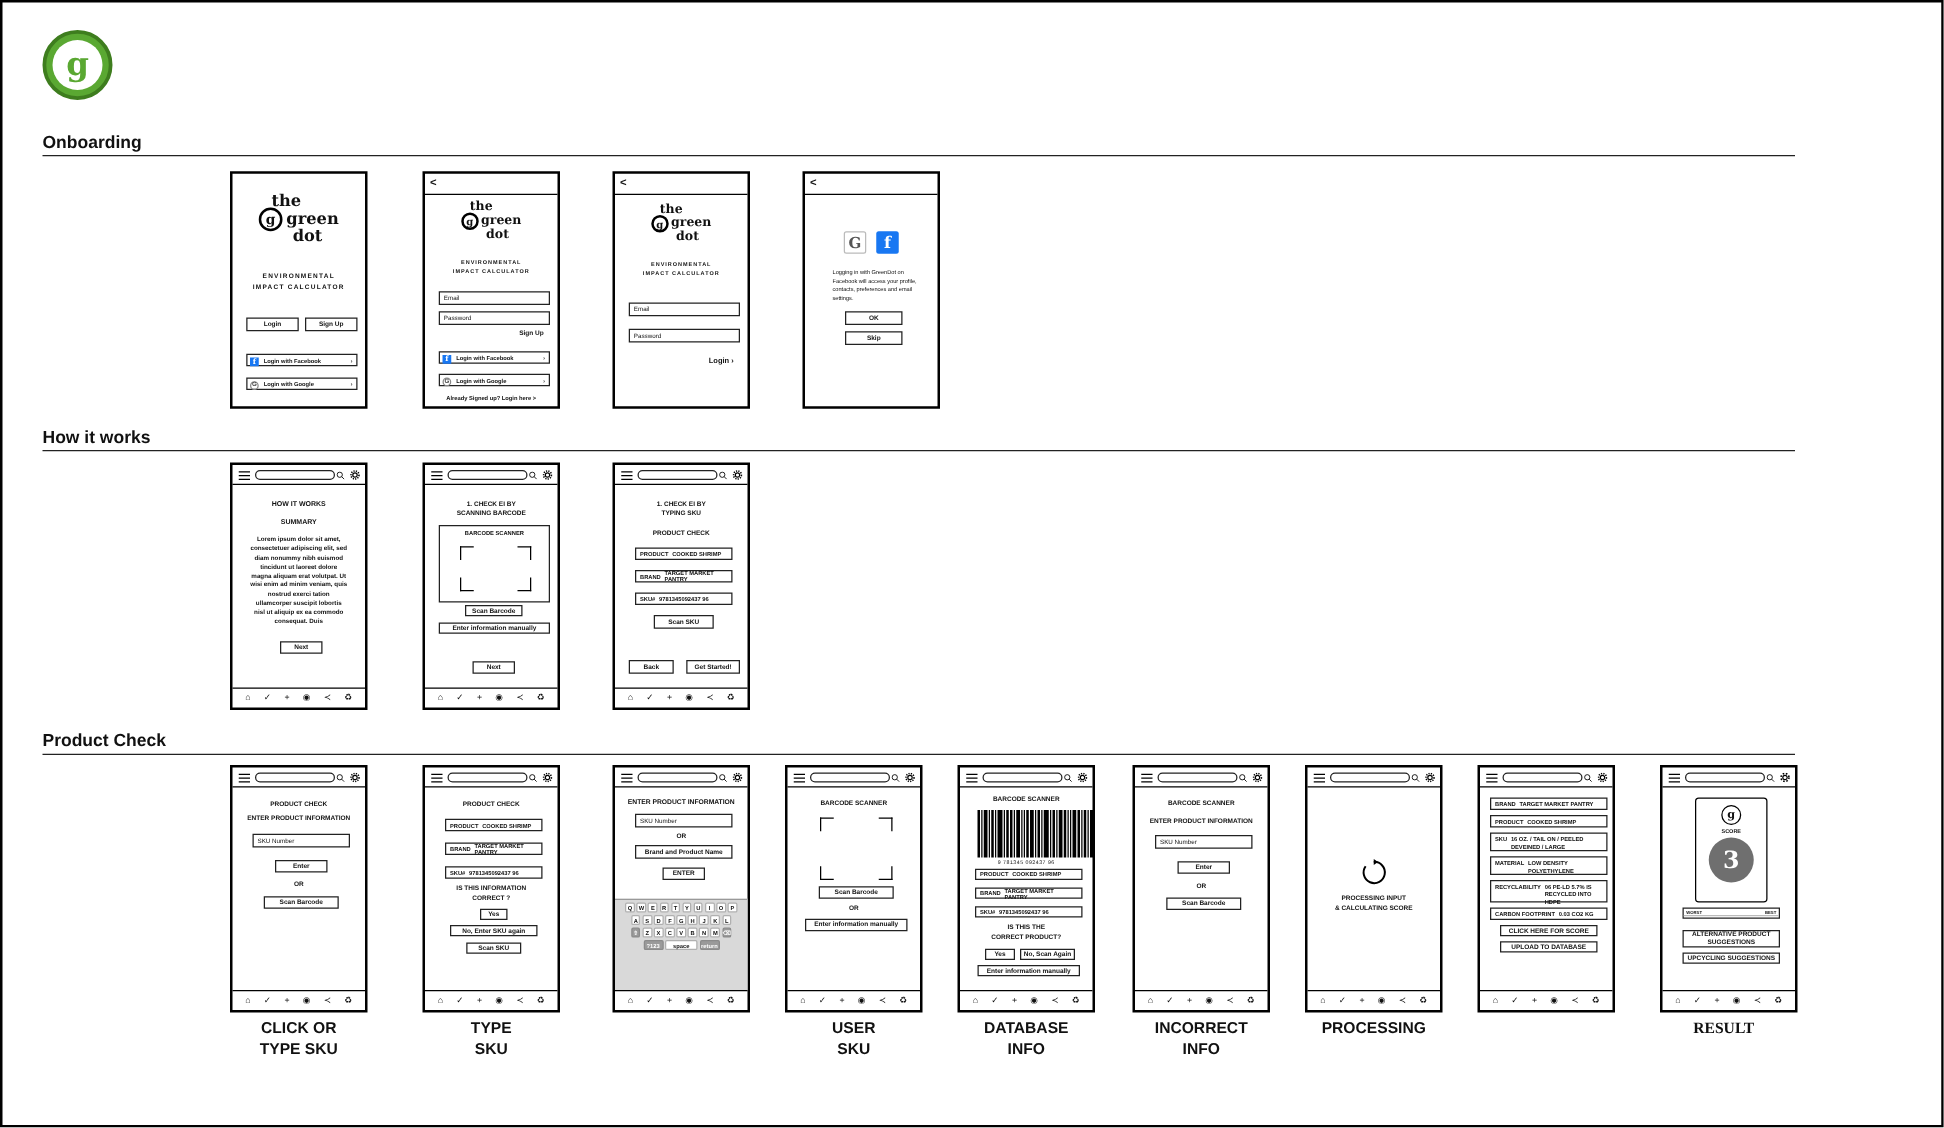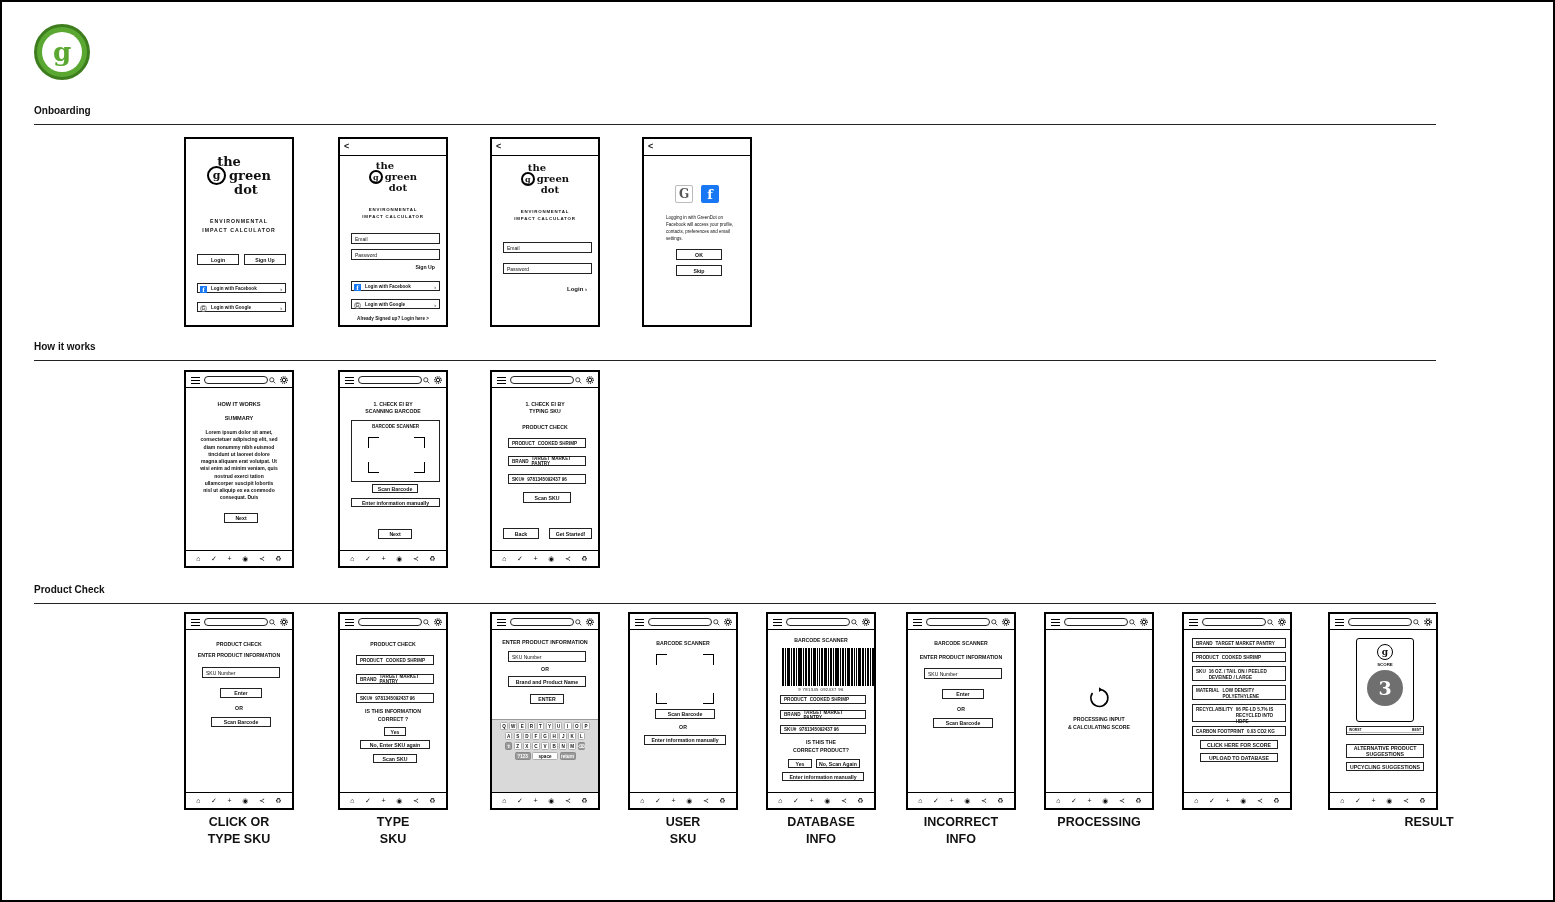--- a/index.html
+++ b/index.html
@@ -17,21 +17,21 @@
   
   .header { position:absolute; left:34px; top:24px; display:flex; align-items:center; gap:18px; }
   .logo { width:56px; height:56px; border-radius:50%; background:#5aa832; border:3px solid #3e7d1e;
           display:flex; align-items:center; justify-content:center; }
   .logo-inner { width:40px; height:40px; border-radius:50%; background:#ffffff;
                 display:flex; align-items:center; justify-content:center;
                 font-family:"DejaVu Serif", serif; font-size:26px; color:#5aa832; font-weight:bold; line-height:1; }
   .header-title { font-size:19px; font-weight:bold; letter-spacing:.6px; }
 
   
-  .section-title { position:absolute; font-size:10px; font-weight:bold; }
+  .section-title { position:absolute; font-size:14px; font-weight:bold; }
   .section-rule { position:absolute; height:1px; background:#222; }
 
   
   .phone { position:absolute; border:2px solid #000; background:#fff; }
   .lbl { position:absolute; font-size:5.2px; font-weight:bold; text-align:center; }
   .btn { position:absolute; border:1px solid #222; background:#fff; font-size:5.2px;
          display:flex; align-items:center; justify-content:center; font-weight:bold; }
   .field { position:absolute; border:1px solid #222; background:#fff; font-size:5px;
            display:flex; align-items:center; padding-left:3px; }
 
@@ -844,15 +844,15 @@
 
   <div class="botnav">
     <span>⌂</span>
     <span>✓</span>
     <span>+</span>
     <span>◉</span>
     <span>≺</span>
     <span>♻</span>
   </div>
 </div>
-<div class="caption" style="left:1374px; top:814px; width:110px;">
+<div class="caption" style="left:1324px; top:814px; width:110px;font-family:Liberation Serif, serif;">
   <div>RESULT</div>
 </div>
 
 </body></html>

